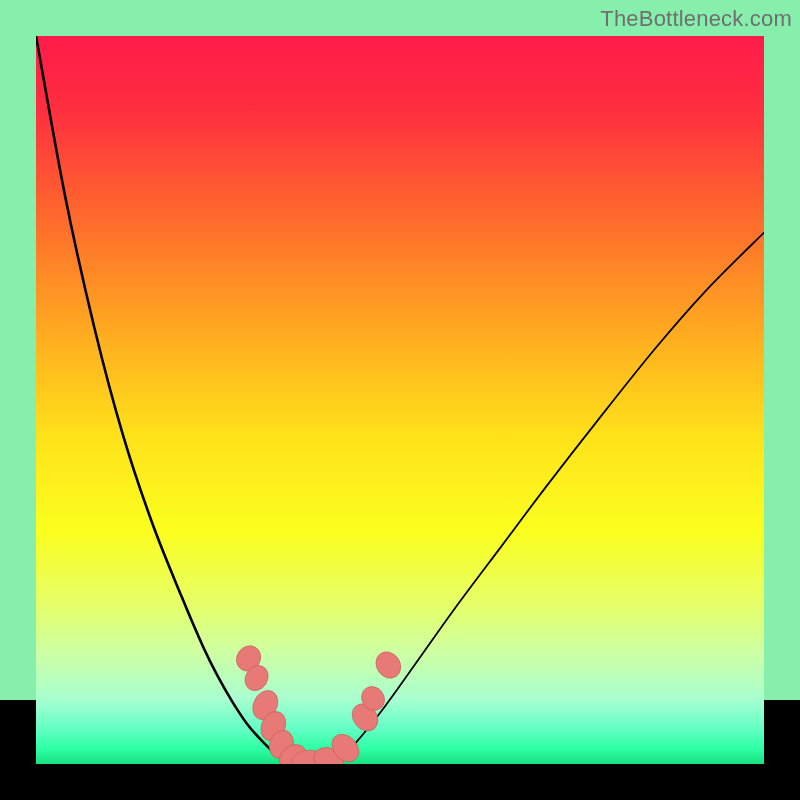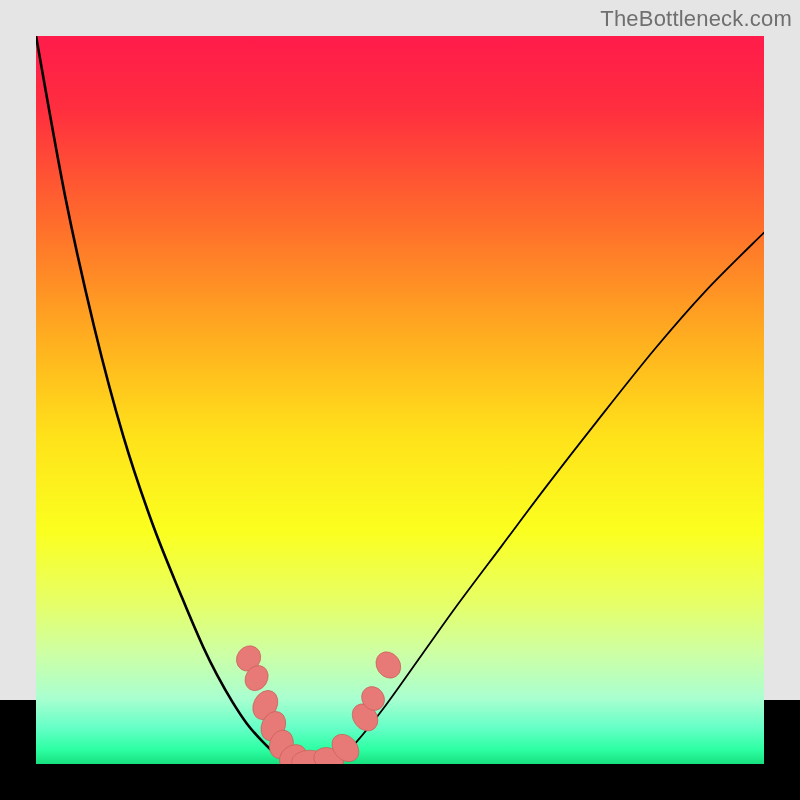--- a/index.html
+++ b/index.html
@@ -10,21 +10,21 @@
     background: #000;
     overflow: hidden;
     font-family: Arial, Helvetica, sans-serif;
   }
   .frame {
     position: absolute;
     top: 0;
     left: 0;
     width: 800px;
     height: 700px;
-    background: #e5e5e5;
+    background: #86efac;
   }
   .plot {
     position: absolute;
     top: 36px;
     left: 36px;
     width: 728px;
     height: 728px;
     overflow: hidden;
   }
   .watermark {

